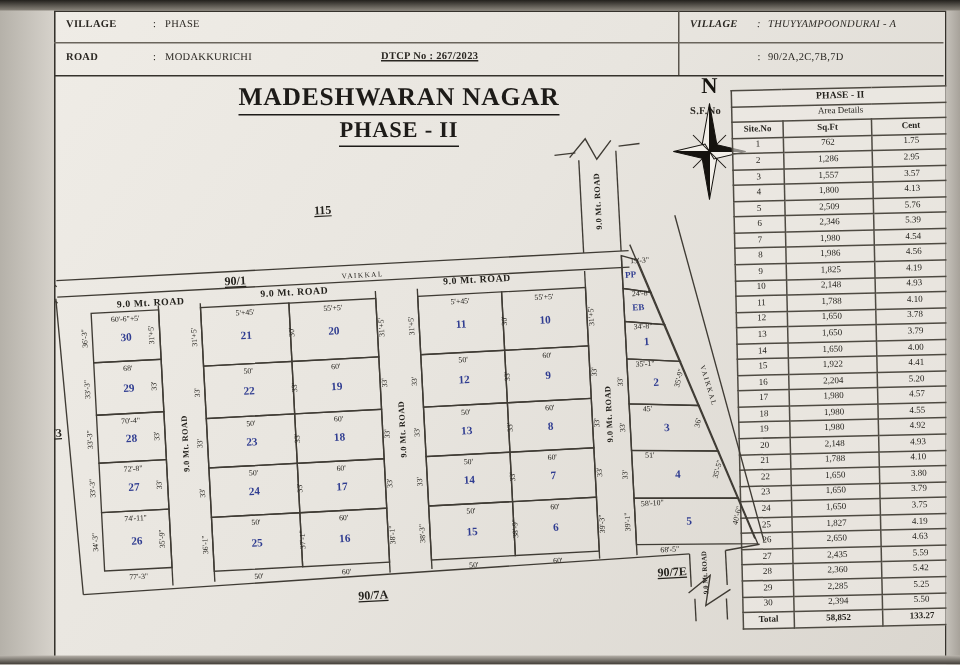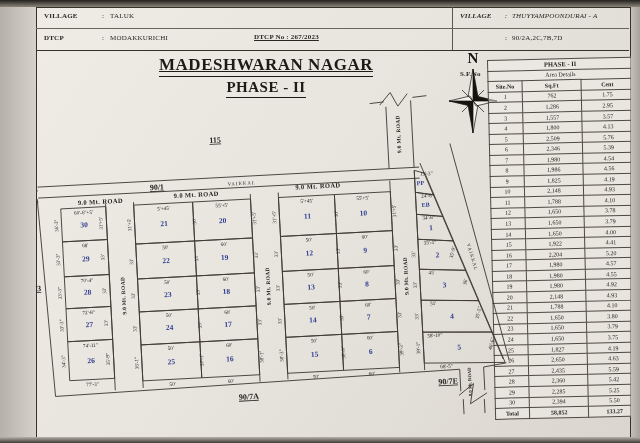--- a/index.html
+++ b/index.html
@@ -20,21 +20,21 @@
           font-size:7px;color:#2a2722;letter-spacing:.2px;}
   #header .vline{position:absolute;left:416px;top:0;width:1px;height:43px;background:#5a554d;}
   #header .hline{position:absolute;left:0;top:21px;width:593px;height:1px;background:#6a655c;}
   .hrow{position:absolute;display:flex;}
   .hlabel{font-weight:bold;}
   #dtcp{position:absolute;left:218px;top:26px;font-weight:bold;text-decoration:underline;}
 
   
   #title{position:absolute;left:146px;top:55px;width:240px;text-align:center;color:#1d1b18;}
   #title .l1{display:inline-block;font-size:17px;font-weight:bold;letter-spacing:.5px;
-             border-bottom:1.4px solid #1d1b18;padding-bottom:1px;text-decoration:underline;}
+             border-bottom:1.4px solid #1d1b18;padding-bottom:1px;}
   #title .l2{display:inline-block;font-size:15px;font-weight:bold;letter-spacing:.5px;
              border-bottom:1.4px solid #1d1b18;padding-bottom:1px;margin-top:2px;}
 
   
   #compass{position:absolute;left:442px;top:50px;width:62px;height:92px;text-align:center;color:#15130f;}
   #compass .n{font-size:15px;font-weight:bold;}
 
   
   #area-table{position:absolute;left:487px;top:60px;width:146px;border-collapse:collapse;
               transform:rotate(-1.3deg);transform-origin:top left;color:#26241f;background:rgba(240,237,231,.55);}
@@ -64,24 +64,24 @@
 <div id="page">
 
   <div id="frame"></div>
 
   <div id="header">
     <div class="vline"></div>
     <div class="hline"></div>
     <div class="hrow" style="left:8px;top:5px;">
       <span class="hlabel" style="width:52px;">VILLAGE</span>
       <span style="width:14px;text-align:center;">:</span>
-      <span>TALUK</span>
+      <span>PHASE</span>
     </div>
     <div class="hrow" style="left:8px;top:27px;">
-      <span class="hlabel" style="width:52px;">DTCP</span>
+      <span class="hlabel" style="width:52px;">ROAD</span>
       <span style="width:14px;text-align:center;">:</span>
       <span>MODAKKURICHI</span>
     </div>
     <div id="dtcp">DTCP No : 267/2023</div>
     <div class="hrow" style="left:424px;top:5px;font-style:italic;">
       <span class="hlabel" style="width:40px;">VILLAGE</span>
       <span style="width:12px;text-align:center;">:</span>
       <span>THUYYAMPOONDURAI - A</span>
     </div>
     <div class="hrow" style="left:424px;top:27px;">

